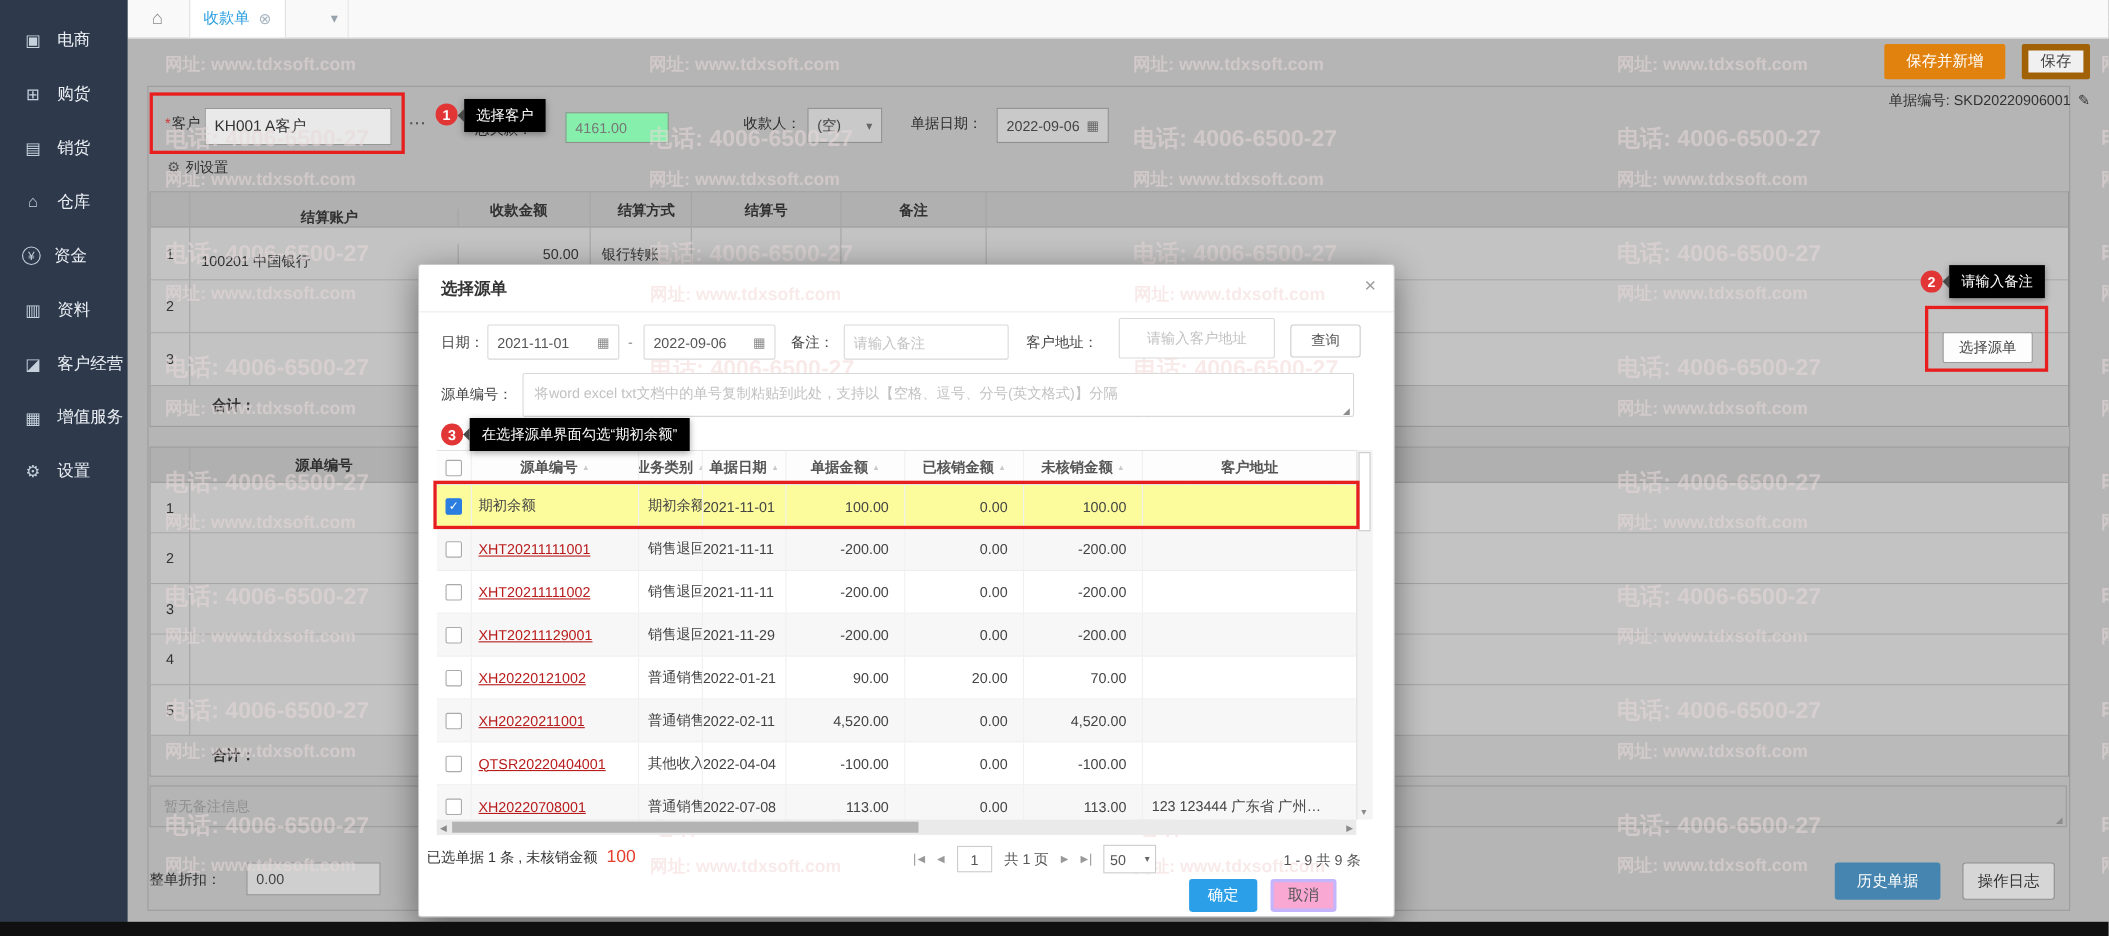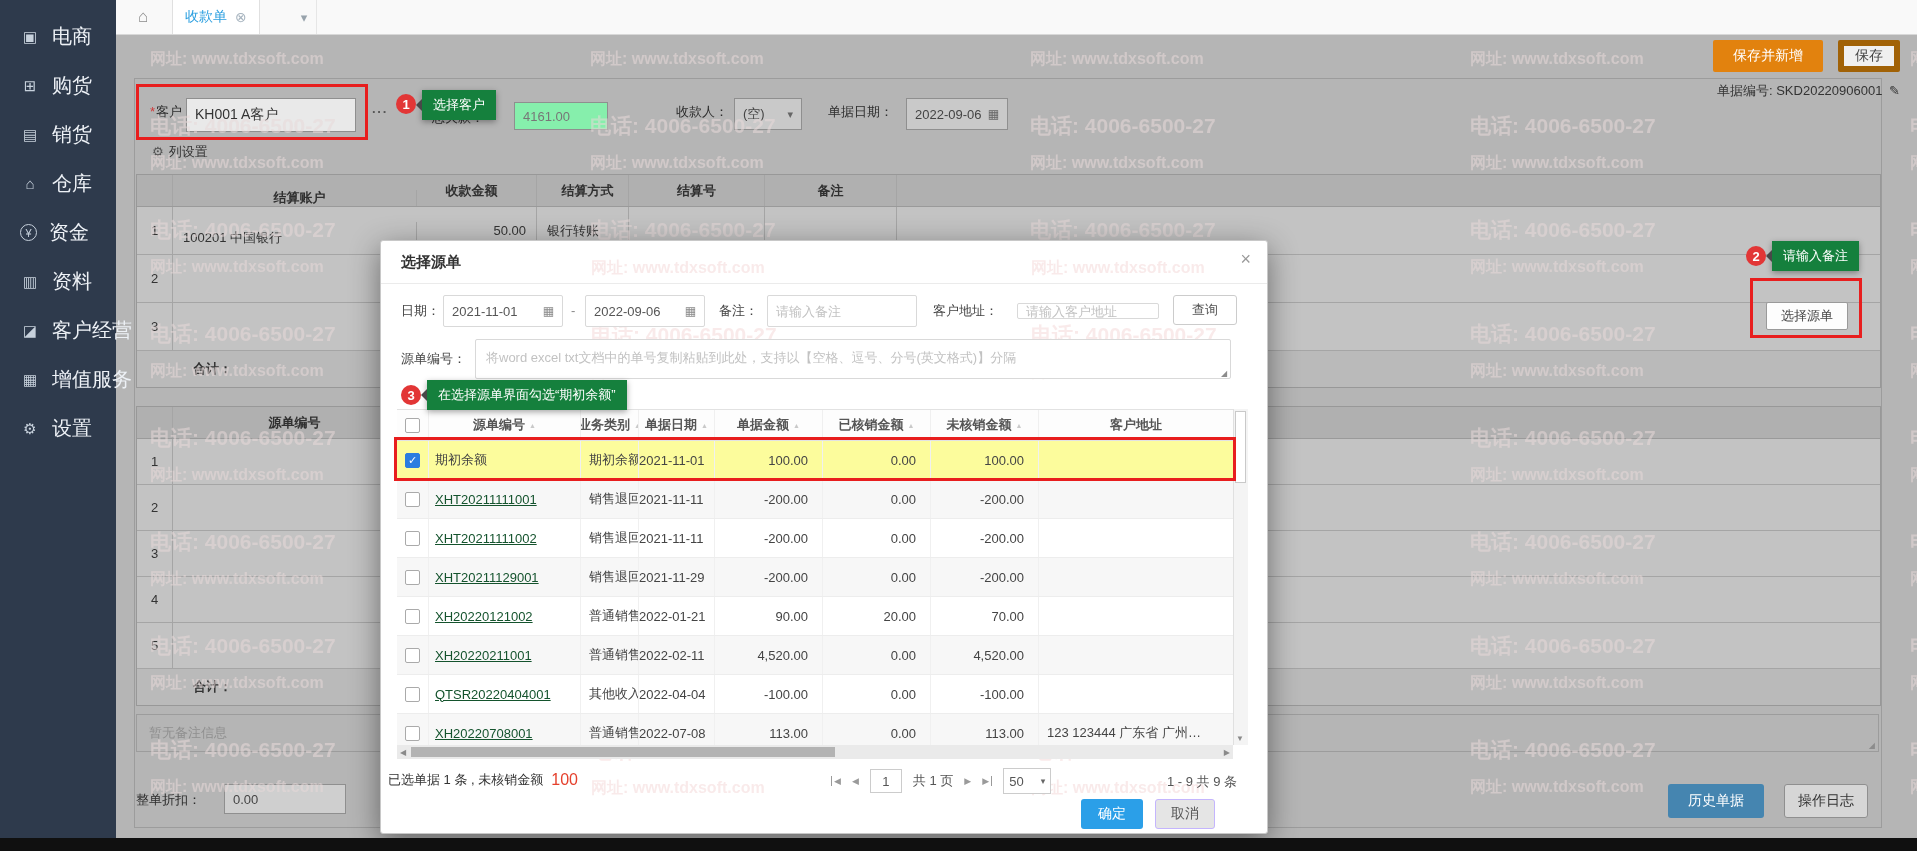--- a/index.html
+++ b/index.html
@@ -5,21 +5,21 @@
   html,body{margin:0;padding:0;}
   body{width:1917px;height:851px;overflow:hidden;background:#b5b5b5;position:relative;
        font-family:"Liberation Sans","DejaVu Sans",sans-serif;font-size:13px;color:#333;}
   .abs{position:absolute;}
   
   .sidebar{position:absolute;left:0;top:0;width:116px;height:851px;background:#2e3a4c;z-index:20;}
   .side-item{display:flex;align-items:center;height:49px;padding-left:20px;cursor:pointer;}
   .side-ico{width:20px;font-size:15px;color:#c7d1dc;margin-right:12px;text-align:center;flex:0 0 20px;}
   .side-ico.circle{width:17px;height:17px;flex:0 0 17px;border:1px solid #c7d1dc;border-radius:50%;
        font-size:11px;line-height:16px;box-sizing:border-box;}
-  .side-lbl{font-size:20px;color:#edf1f6;white-space:nowrap;}
+  .side-lbl{font-size:15px;color:#edf1f6;white-space:nowrap;}
   
   .tabbar{position:absolute;left:116px;top:0;width:1801px;height:34px;background:#f9f9f9;
        border-bottom:1px solid #d8d8d8;z-index:6;}
   .home{position:absolute;left:22px;top:7px;font-size:17px;color:#8b8b8b;cursor:pointer;}
   .tab{position:absolute;left:56px;top:0;height:34px;padding:0 12px;background:#fff;
        border-left:1px solid #e0e0e0;border-right:1px solid #e0e0e0;display:flex;align-items:center;gap:8px;cursor:pointer;}
   .tab-lbl{color:#2b9fe0;font-size:14px;}
   .tab-close{color:#a7b4bf;font-size:14px;cursor:pointer;}
   .tab-caret{position:absolute;left:176px;top:0;width:24px;height:34px;display:flex;align-items:center;
        justify-content:center;color:#98a3ac;border-right:1px solid #e6e6e6;cursor:pointer;}
@@ -67,21 +67,21 @@
   .wm-layer{position:absolute;left:116px;top:0;width:1801px;height:838px;overflow:hidden;z-index:5;pointer-events:none;}
   .wm{position:absolute;font-weight:bold;white-space:nowrap;pointer-events:none;}
   .wm-layer .wm{color:rgba(232,216,216,0.55);}
   .wm-ph{font-size:21px;}
   .wm-ur{font-size:16px;margin-top:13px;}
   .m-wm{position:absolute;left:0;top:0;width:886px;height:592px;overflow:hidden;z-index:0;}
   .m-wm .wm{color:rgba(219,122,122,0.16);}
   
   .badge{position:absolute;width:20px;height:20px;border-radius:50%;background:#e23636;color:#fff;
        font-size:13px;font-weight:bold;display:flex;align-items:center;justify-content:center;z-index:41;}
-  .tip{position:absolute;background:#15803d;color:#fff;font-size:13px;display:flex;align-items:center;
+  .tip{position:absolute;background:#000000;color:#fff;font-size:13px;display:flex;align-items:center;
        padding:0 11px;height:30px;white-space:nowrap;box-shadow:0 2px 6px rgba(0,0,0,.35);z-index:40;}
   .tip::before{content:"";position:absolute;left:-6px;top:50%;margin-top:-6px;
        border-top:6px solid transparent;border-bottom:6px solid transparent;border-right:6px solid #484848;}
   .redbox{position:absolute;border:3px solid #e81e1e;z-index:39;pointer-events:none;box-sizing:border-box;}
   .bottom-strip{position:absolute;left:0;top:838px;width:1917px;height:13px;background:#101010;z-index:50;}
   
   .modal{position:absolute;left:380px;top:240px;width:886px;height:592px;background:#fff;z-index:30;
        border:1px solid #c8c8c8;border-radius:3px;box-shadow:0 8px 30px rgba(0,0,0,.45);}
   .modal > *{z-index:1;}
   .m-title{position:absolute;left:20px;top:12px;font-size:15px;color:#333;font-weight:bold;}
@@ -92,21 +92,21 @@
        display:flex;align-items:center;padding:0 8px;box-sizing:border-box;border-radius:2px;}
   .minp .icn{margin-left:auto;color:#8b8b8b;}
   .m-input{position:absolute;border:1px solid #d9d9d9;border-radius:2px;font-size:13px;color:#555;
        padding:0 8px;box-sizing:border-box;font-family:inherit;outline:none;}
   .m-input::placeholder,textarea.m-input::placeholder{color:#c2c2c2;}
   textarea.m-input{resize:none;padding:9px 10px;line-height:18px;}
   .m-btn{position:absolute;display:flex;align-items:center;justify-content:center;font-size:14px;
        border-radius:3px;cursor:pointer;box-sizing:border-box;}
   .m-btn.query{border:1px solid #ccc;background:#fff;color:#555;font-size:13px;}
   .m-btn.ok{background:#2b9fe8;color:#fff;}
-  .m-btn.cancel{background:#e5e5e5;border:1px solid #c4b5fd;color:#555;}
+  .m-btn.cancel{background:#f9a8d4;border:3px solid #c4b5fd;color:#555;}
   
   .mhead{position:absolute;left:16px;top:168px;width:836px;height:32px;display:flex;background:#fdfdfd;
        border-top:1px solid #e2e2e2;border-bottom:1px solid #e2e2e2;box-sizing:border-box;}
   .mhead .mcell{justify-content:center;color:#555;font-weight:bold;}
   .mbody{position:absolute;left:16px;top:200px;width:836px;height:304px;overflow:hidden;}
   .mrow{display:flex;height:38px;border-bottom:1px solid #ededed;background:#fff;}
   .mrow:nth-child(even){background:#f7f7f7;}
   .mrow.hl{background:#fcfc9c;}
   .mcell{display:flex;align-items:center;font-size:13px;color:#444;box-sizing:border-box;
        border-right:1px solid #f0f0f0;overflow:hidden;white-space:nowrap;}
@@ -115,21 +115,21 @@
   .c-code{width:152px;padding-left:6px;}
   .c-cat{width:58px;padding-left:8px;}
   .c-date{width:76px;}
   .c-amt{width:108px;justify-content:flex-end;padding-right:14px;}
   .c-addr{flex:1;padding-left:8px;}
   .mhead .c-code,.mhead .c-cat,.mhead .c-date,.mhead .c-amt,.mhead .c-addr{padding:0;justify-content:center;}
   .sort{font-size:7px;color:#c9c9c9;margin-left:4px;}
   .cb{width:15px;height:15px;border:1px solid #aaa;border-radius:2px;background:#fff;box-sizing:border-box;
        display:flex;align-items:center;justify-content:center;font-size:11px;cursor:pointer;}
   .cb.checked{background:#2b7de0;border-color:#2b7de0;color:#fff;}
-  .doclink{text-decoration:underline;color:#14532d;cursor:pointer;}
+  .doclink{text-decoration:underline;color:#b91c1c;cursor:pointer;}
   .row-outline{position:absolute;left:13px;top:196px;width:842px;height:44px;border:3px solid #e81e1e;
        z-index:4;pointer-events:none;box-sizing:border-box;}
   
   .vscroll{position:absolute;left:852px;top:168px;width:14px;height:336px;background:#f4f4f4;border-left:1px solid #e0e0e0;}
   .vthumb{position:absolute;left:1px;top:2px;width:11px;height:72px;background:#fff;border:1px solid #c9c9c9;box-sizing:border-box;}
   .varrow{position:absolute;left:2px;bottom:2px;font-size:8px;color:#8a8a8a;}
   .hscroll{position:absolute;left:16px;top:504px;width:836px;height:14px;background:#eaeaea;}
   .hthumb{position:absolute;left:14px;top:2px;width:424px;height:10px;background:#b3b3b3;}
   .harrow{position:absolute;top:3px;font-size:8px;color:#8a8a8a;}
   
@@ -569,21 +569,21 @@
         <span class="icn" style="margin-left:auto;">▦</span>
     </div>
     <div class="m-lbl" style="left:190px;top:60px;color:#888;">-</div>
     <div class="minp" style="left:204px;top:54px;width:120px;height:32px;">
       <span>2022-09-06</span>
         <span class="icn" style="margin-left:auto;">▦</span>
     </div>
     <div class="m-lbl" style="left:338px;top:60px;">备注：</div>
     <input class="m-input" style="left: 386px; top: 54px; width: 150px; height: 32px;" placeholder="请输入备注">
     <div class="m-lbl" style="left:552px;top:60px;">客户地址：</div>
-    <input class="m-input" style="left: 636px; top: 62px; width: 142px; height: 16px;" placeholder="请输入客户地址">
+    <input class="m-input" style="left: 636px; top: 48px; width: 142px; height: 37px; text-align: center;" placeholder="请输入客户地址">
     <div class="m-btn query" style="left:792px;top:54px;width:64px;height:30px;">查询</div>
 
     <div class="m-lbl" style="left:20px;top:108px;">源单编号：</div>
     <textarea class="m-input" style="left: 94px; top: 98px; width: 756px; height: 40px;" placeholder="将word excel txt文档中的单号复制粘贴到此处，支持以【空格、逗号、分号(英文格式)】分隔"></textarea>
     <span class="rsz" style="position:absolute;left:840px;top:128px;">◢</span>
 
     <div class="badge" style="left:20px;top:144px;">3</div>
     <div class="tip" style="left:46px;top:139px;z-index:6;">在选择源单界面勾选“期初余额”</div>
 
     <div class="mhead">

